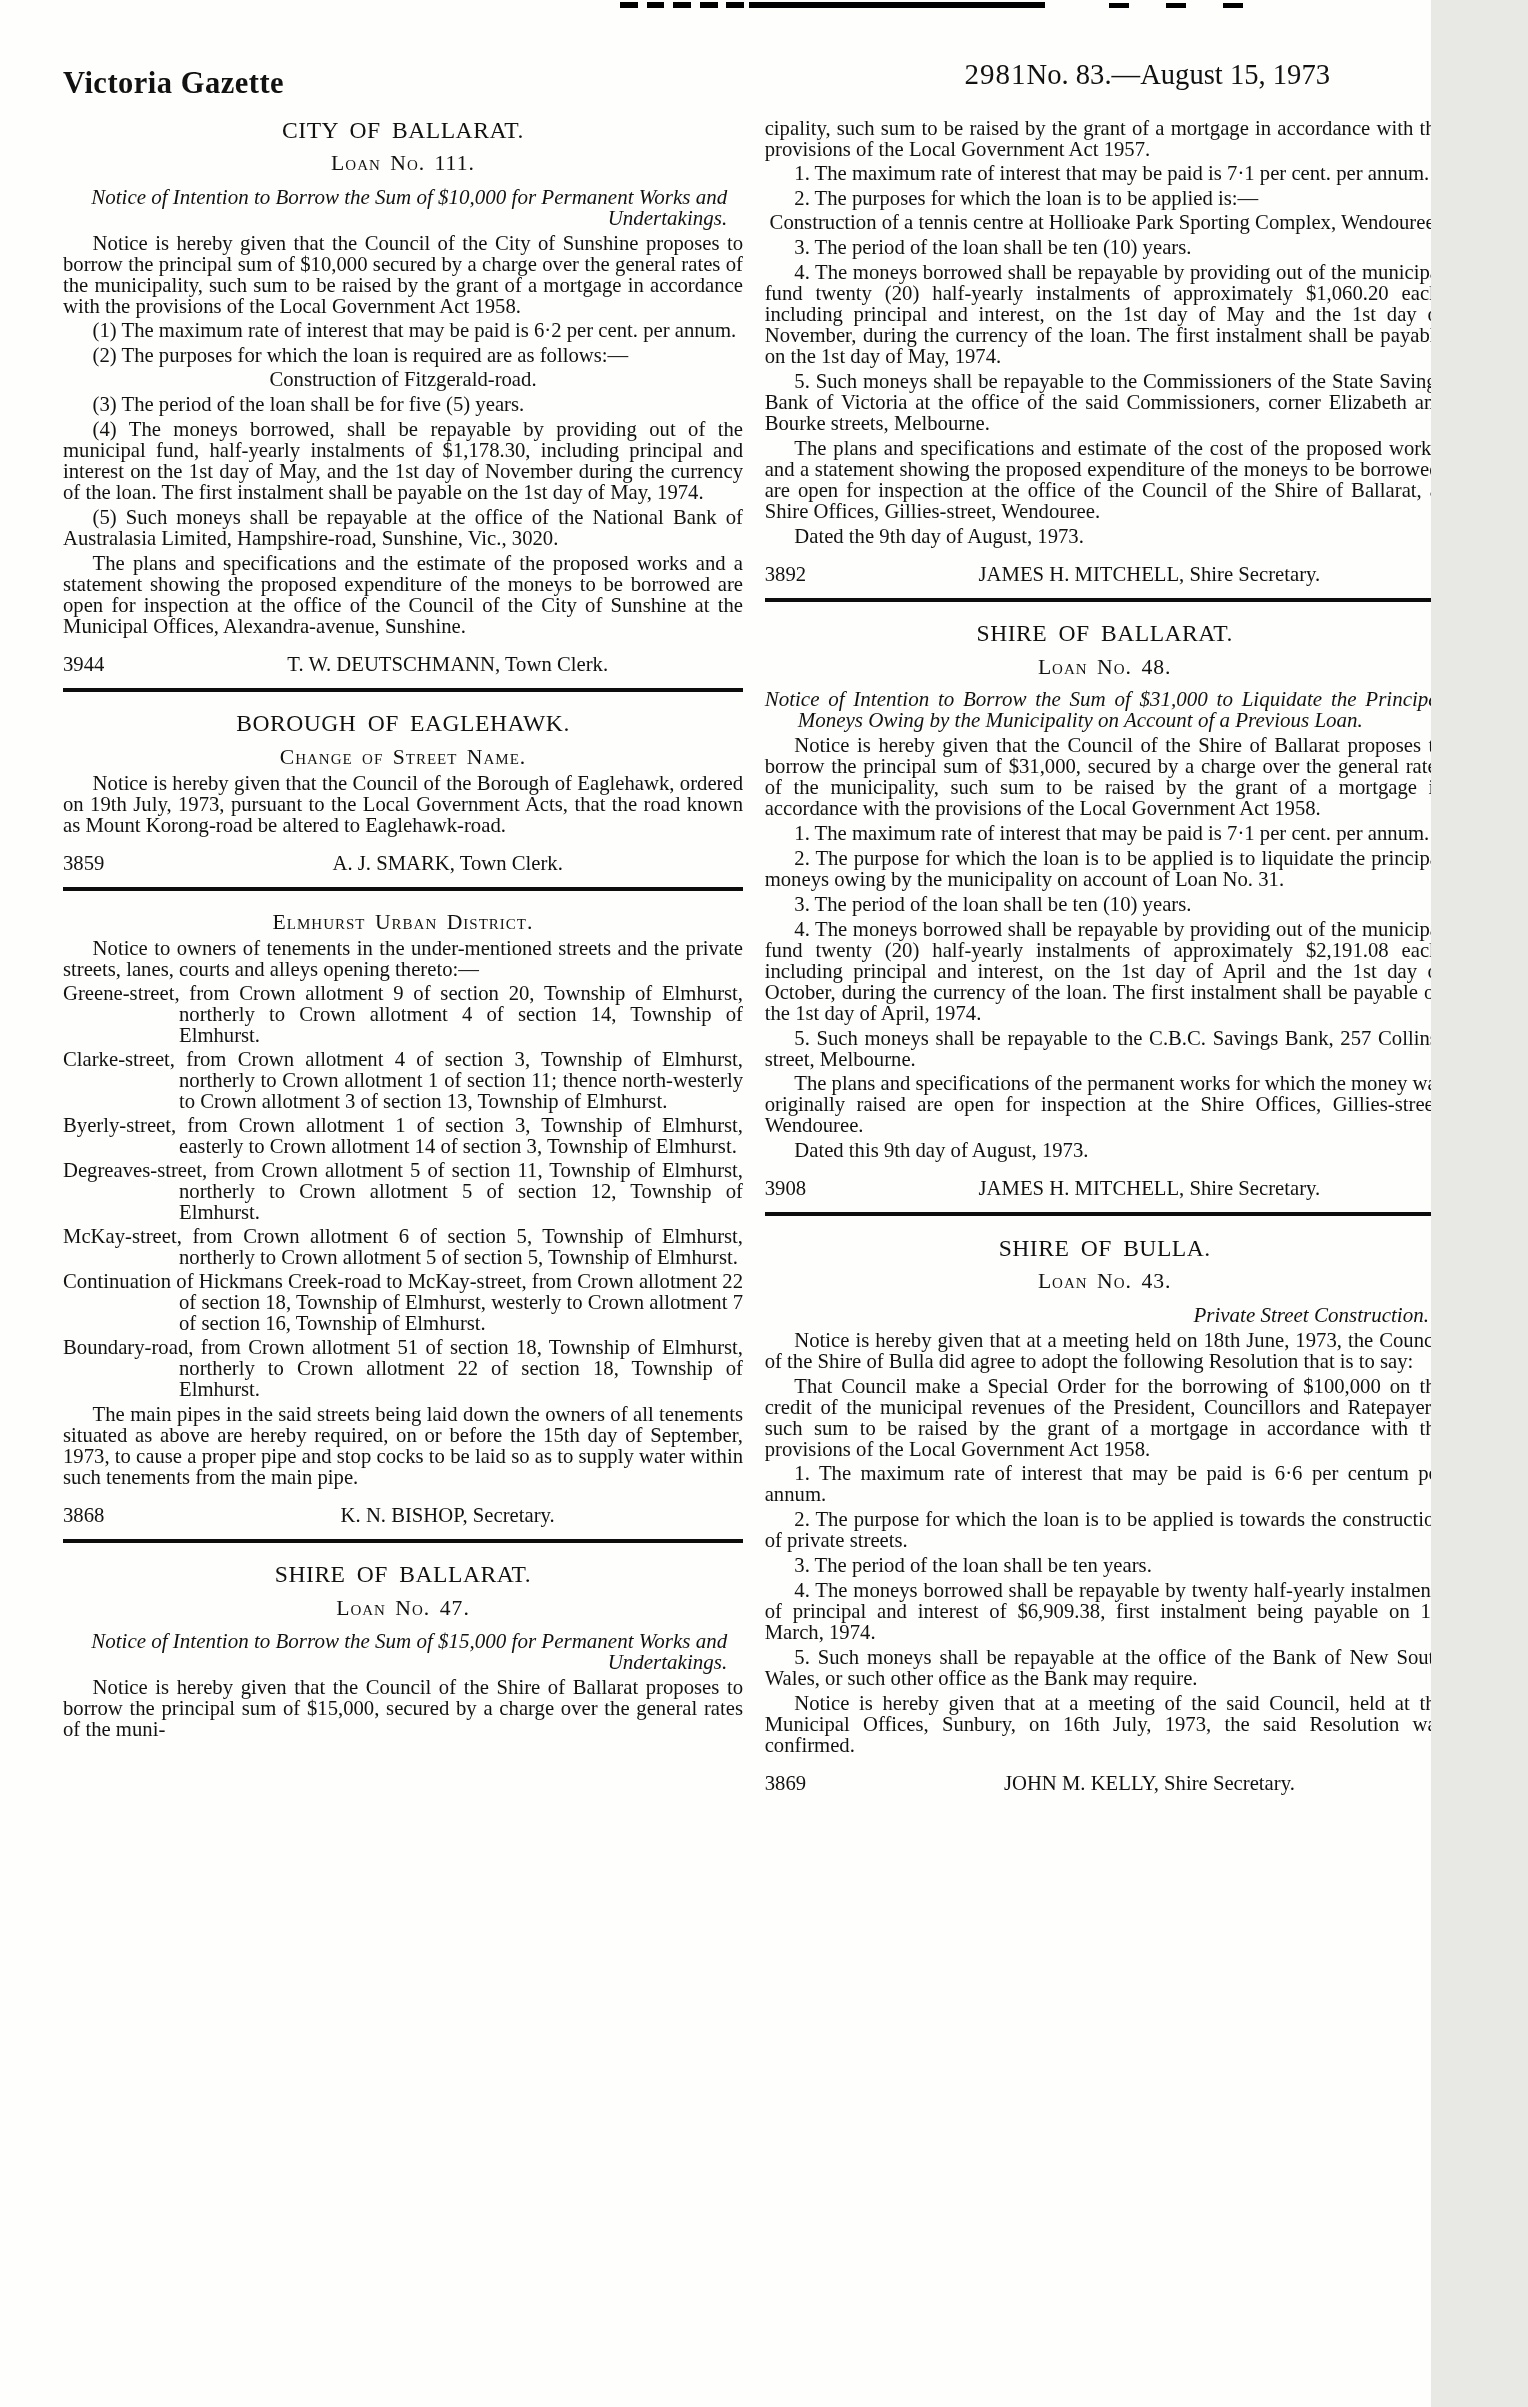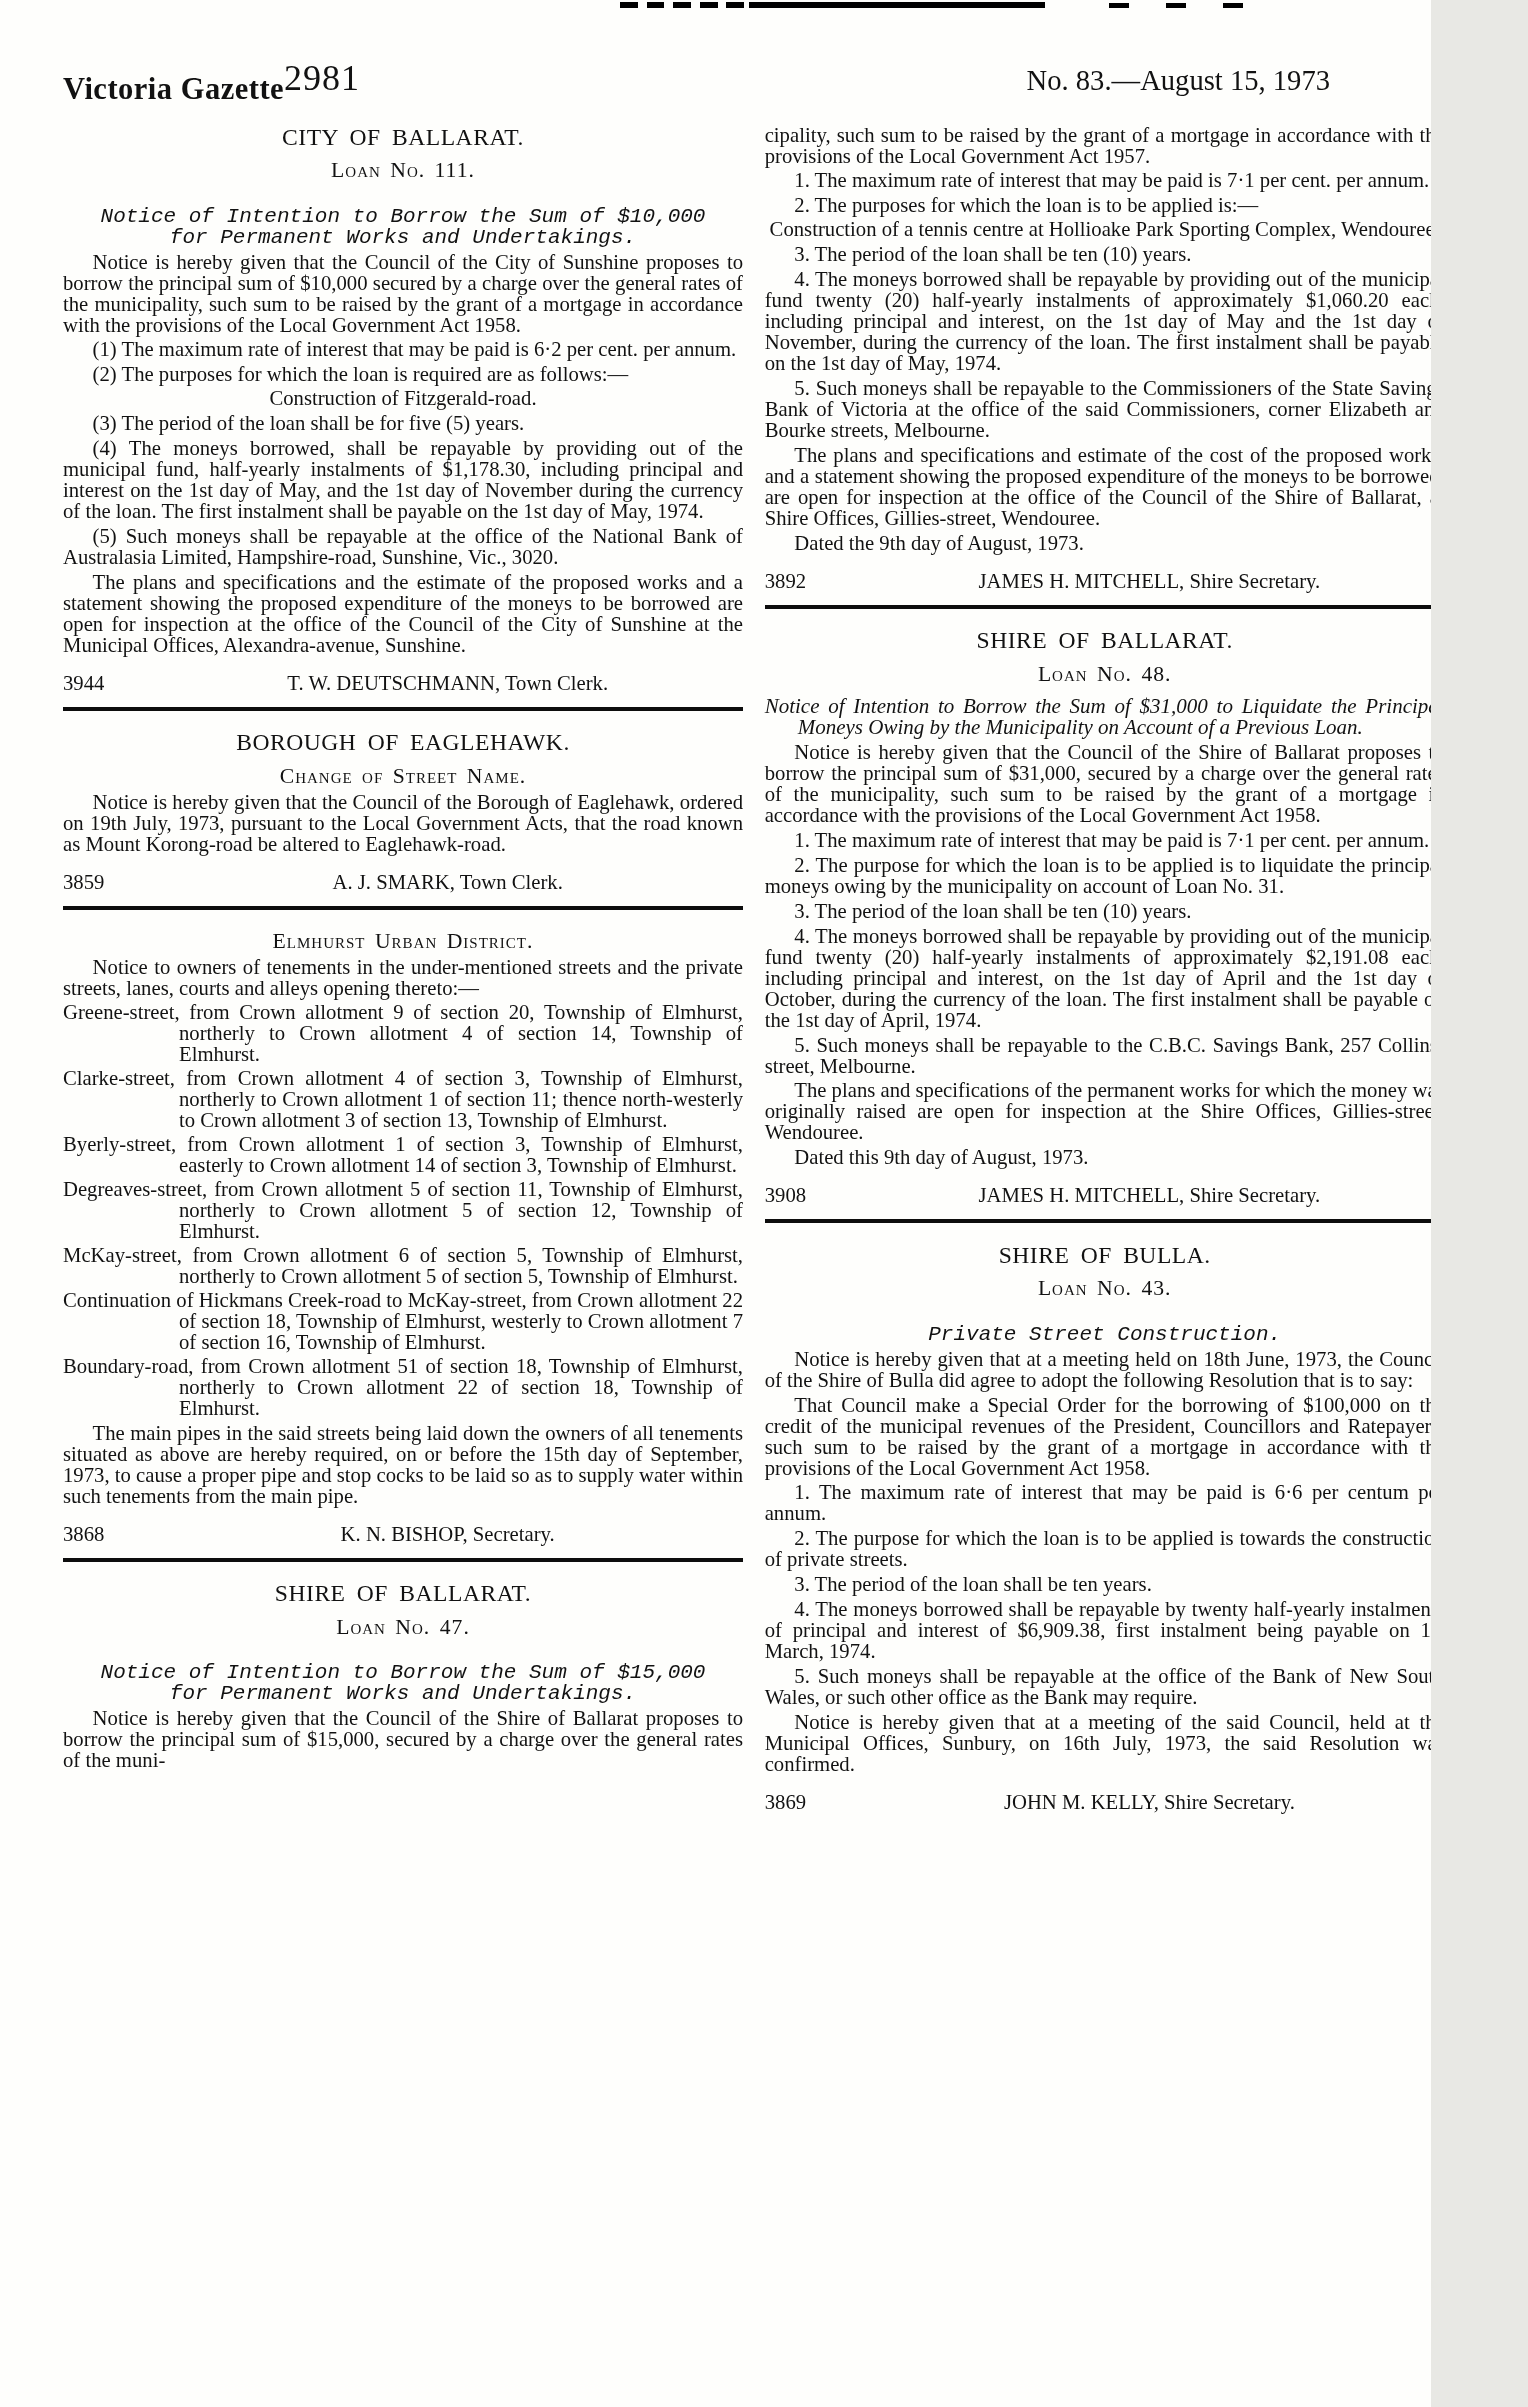--- a/index.html
+++ b/index.html
@@ -16,32 +16,32 @@
     background:repeating-linear-gradient(90deg,#000 0 17.7px,transparent 17.7px 26.6px);}
   .artifact-b{position:absolute;top:2px;left:749px;width:296px;height:5.9px;background:#000;}
   .artifact-c{position:absolute;top:3px;left:1109px;width:167px;height:4.9px;
     background:repeating-linear-gradient(90deg,#000 0 19.7px,transparent 19.7px 57px);}
 
   .header{
     display:flex;align-items:baseline;
     padding:57px 101px 0 63px;
   }
   .h-gazette{font-weight:bold;font-size:30.5px;position:relative;top:8.9px;letter-spacing:0.5px;}
-  .h-page{flex:1;text-align:left;font-size:36px;letter-spacing:1px;}
+  .h-page{flex:1;text-align:right;font-size:29px;letter-spacing:1px;}
   .h-issue{font-size:28.6px;}
 
   .cols{display:flex;gap:21.7px;padding:25.6px 84px 0 63px;}
   .col{width:680px;flex:none;font-size:20.7px;line-height:21px;text-align:justify;}
 
   .section{margin-top:19.7px;}
   .section:first-child{margin-top:0;}
 
   .b-heading{text-align:center;font-size:23.6px;line-height:25.6px;word-spacing:4.9px;letter-spacing:0.5px;text-indent:0;}
   .b-subheading{text-align:center;font-variant:small-caps;font-size:21.7px;line-height:23.6px;margin-top:8.9px;letter-spacing:1px;word-spacing:3px;}
-  .b-title{font-style:italic;text-align:center;font-size:21px;margin-top:23px;padding:0 15.8px;text-indent:0;font-family:Liberation Mono, monospace;}
+  .b-title{font-style:italic;text-align:right;font-size:21px;margin-top:11px;padding:0 15.8px;text-indent:0;}
   .b-title_hang{font-style:italic;font-size:21px;margin-top:9.9px;padding-left:33px;text-indent:-33px;text-align:justify;}
   .b-para{margin:3.9px 0 0;text-indent:29.6px;}
   .b-para_cont{margin:0;text-indent:0;}
   .b-center{text-align:center;margin-top:3px;text-indent:0;}
   .b-hang{margin-top:3px;padding-left:116px;text-indent:-116px;}
   .b-sig{display:flex;margin-top:17px;text-align:left;text-indent:0;gap:48px;}
   .sig-number{flex:none;}
   .sig-name{flex:1;text-align:center;}
   .b-rule{height:3.9px;background:#0d0d0d;margin-top:12.8px;}
 </style>

